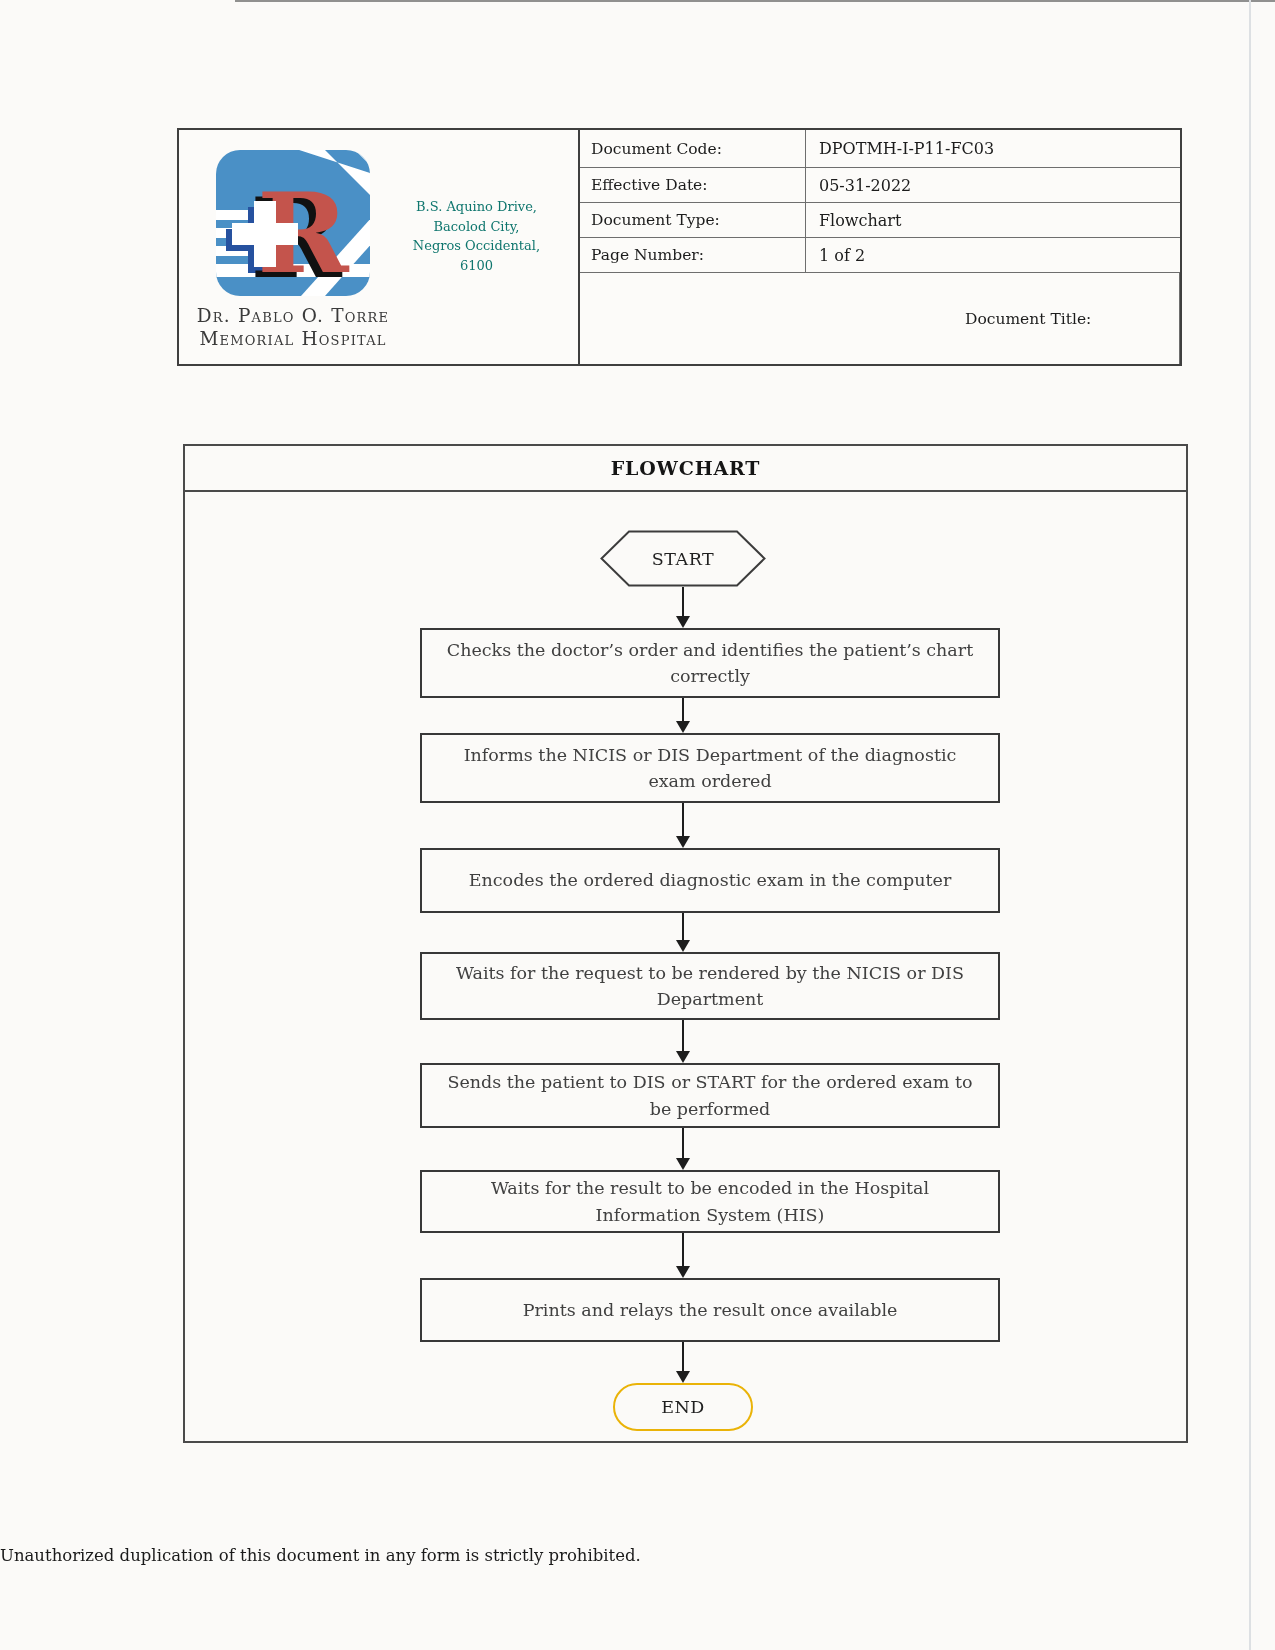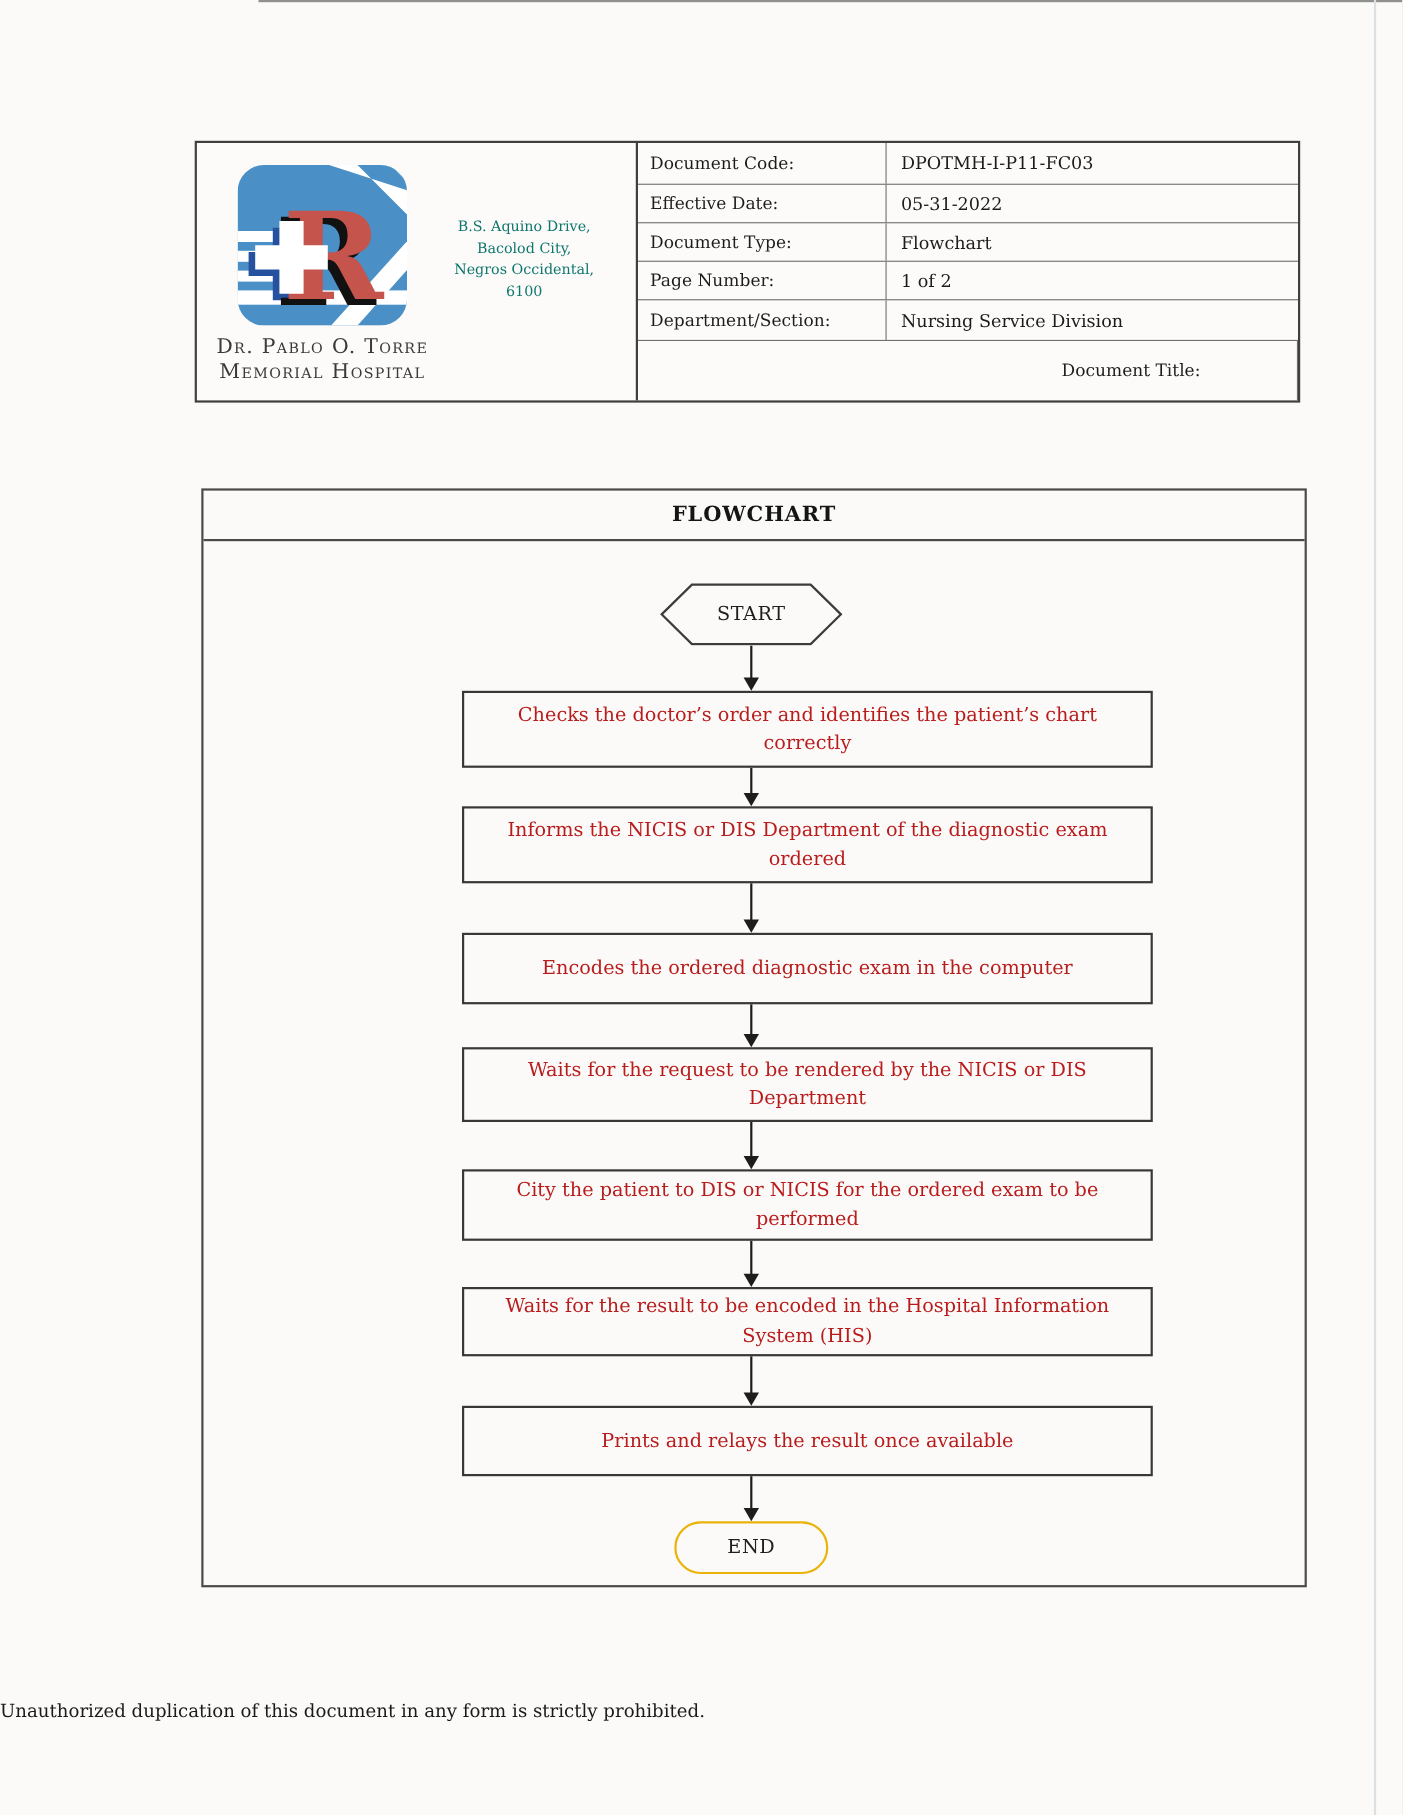--- a/index.html
+++ b/index.html
@@ -34,23 +34,23 @@
 
   
   .flow-frame { position:absolute; left:183px; top:444px; width:1005px; height:999px; border:2px solid #4a4a4a; }
   .flow-title { height:46px; border-bottom:2px solid #4a4a4a; display:flex; align-items:center; justify-content:center; font-weight:bold; font-size:19px; letter-spacing:.8px; color:#151515; }
 
   
   .hexagon { position:absolute; left:600px; top:530px; width:166px; height:57px; }
   .hexagon svg { position:absolute; inset:0; width:100%; height:100%; }
   .hexagon .lbl, .stadium .lbl { position:relative; width:100%; height:100%; display:flex; align-items:center; justify-content:center; font-size:17.5px; letter-spacing:.5px; color:#1f1f1f; }
   .pbox {
-    position:absolute; left:420px; width:628px; border:2px solid #383838; background:transparent;
+    position:absolute; left:420px; width:580px; border:2px solid #383838; background:transparent;
     display:flex; align-items:center; justify-content:center; text-align:center;
-    font-size:17.5px; line-height:1.5; padding:2px 20px; color:#b91c1c;
+    font-size:17.5px; line-height:1.5; padding:2px 20px; color:#404040;
   }
   .stadium { position:absolute; left:613px; top:1383px; width:140px; height:48px; border:2px solid #eab308; border-radius:25px; }
   .flow-arrow { position:absolute; left:675px; width:16px; display:flex; flex-direction:column; align-items:center; }
   .flow-arrow .shaft { flex:1; width:2px; background:#1d1d1d; }
   .flow-arrow .head { width:0; height:0; border-left:7px solid transparent; border-right:7px solid transparent; border-top:12px solid #1d1d1d; margin-top:-1px; }
 
   
   .footer-note { position:absolute; top:1546px; left:0; right:91px; text-align:left; font-size:16.5px; color:#1a1a1a; }
 </style>
 </head>
@@ -107,24 +107,20 @@
         <div class="fvalue">05-31-2022</div>
       </div>
       <div class="frow frow-3">
         <div class="flabel">Document Type:</div>
         <div class="fvalue">Flowchart</div>
       </div>
       <div class="frow frow-4">
         <div class="flabel">Page Number:</div>
         <div class="fvalue">1 of 2</div>
       </div>
-      <div class="frow frow-5">
-        <div class="flabel">Department/Section:</div>
-        <div class="fvalue">Nursing Service Division</div>
-      </div>
       <div class="frow frow-6">
         <div class="flabel">Document Title:</div>
       </div>
     </div>
   </div>
 
   <div class="flow-frame">
     <div class="flow-title">FLOWCHART</div>
   </div>
 
@@ -165,21 +161,21 @@
     </div>
   <div class="flow-arrow" style="top:1342px;height:41px">
       <i class="shaft"></i>
       <i class="head"></i>
     </div>
 
   <div class="pbox" style="top:628px;height:70px">Checks the doctor’s order and identifies the patient’s chart correctly</div>
   <div class="pbox" style="top:733px;height:70px">Informs the NICIS or DIS Department of the diagnostic exam ordered</div>
   <div class="pbox" style="top:848px;height:65px">Encodes the ordered diagnostic exam in the computer</div>
   <div class="pbox" style="top:952px;height:68px">Waits for the request to be rendered by the NICIS or DIS Department</div>
-  <div class="pbox" style="top:1063px;height:65px">City the patient to DIS or NICIS for the ordered exam to be performed</div>
+  <div class="pbox" style="top:1063px;height:65px">Sends the patient to DIS or START for the ordered exam to be performed</div>
   <div class="pbox" style="top:1170px;height:63px">Waits for the result to be encoded in the Hospital Information System (HIS)</div>
   <div class="pbox" style="top:1278px;height:64px">Prints and relays the result once available</div>
 
   <div class="stadium">
     <div class="lbl">END</div>
   </div>
 
   <div class="footer-note">Unauthorized duplication of this document in any form is strictly prohibited.</div>
 
 </div>

